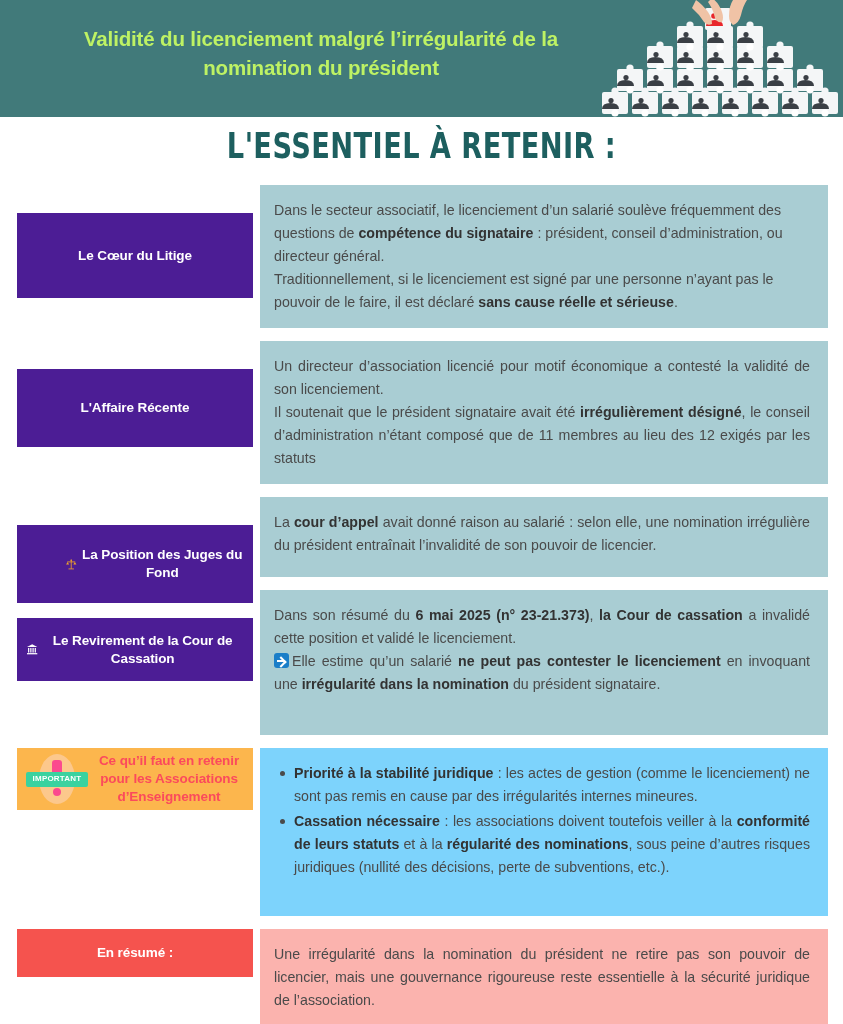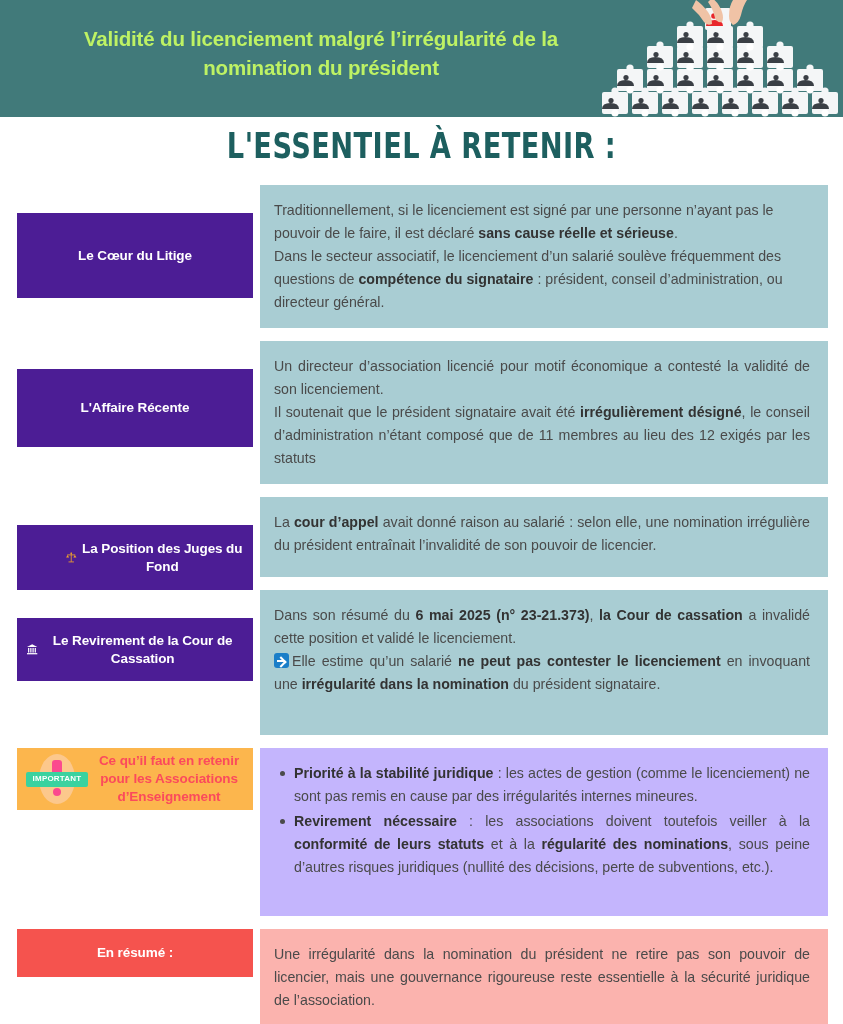--- a/index.html
+++ b/index.html
@@ -114,21 +114,21 @@
 
   
   .just { text-align: justify; text-align-last: left; }
 
   
   .theme-teal .row-label { background: #4c1d95; margin-top: 28px; }
   .theme-teal .row-body  { background: #a9cdd3; }
 
   
   .theme-orange .row-label { background: #fcb64d; }
-  .theme-orange .row-body  { background: #c4b5fd; }
+  .theme-orange .row-body  { background: #7dd3fc; }
   .theme-orange .row-label .label-text { color: #fb4a5c; text-align: center; }
 
   
   .theme-red .row-label { background: #f5534e; }
   .theme-red .row-body  { background: #fbb3ae; }
 
   
   .bullets {
     margin: 0;
     padding-left: 20px;
@@ -359,44 +359,44 @@
   <div class="section-title">L'ESSENTIEL À RETENIR :</div>
 
   <div class="rows">
 
     <div class="row theme-teal">
       <div class="row-label" style="height:85px;">
         <span class="label-text">Le Cœur du Litige</span>
       </div>
       <div class="row-body" style="min-height:137px;">
         <p>
+          <span>Dans le secteur associatif, le licenciement d’un salarié soulève fréquemment des questions de </span><b>compétence du signataire</b><span> : président, conseil d’administration, ou directeur général.</span>
+        </p>
+        <p>
           <span>Traditionnellement, si le licenciement est signé par une personne n’ayant pas le pouvoir de le faire, il est déclaré </span><b>sans cause réelle et sérieuse</b><span>.</span>
-        </p>
-        <p>
-          <span>Dans le secteur associatif, le licenciement d’un salarié soulève fréquemment des questions de </span><b>compétence du signataire</b><span> : président, conseil d’administration, ou directeur général.</span>
         </p>
       </div>
     </div>
 
     <div class="row theme-teal">
       <div class="row-label" style="height:78px;">
         <span class="label-text">L'Affaire Récente</span>
       </div>
       <div class="row-body just" style="min-height:127px;">
         <p>
           <span>Un directeur d’association licencié pour motif économique a contesté la validité de son licenciement.</span>
         </p>
         <p>
           <span>Il soutenait que le président signataire avait été </span><b>irrégulièrement désigné</b><span>, le conseil d’administration n’étant composé que de 11 membres au lieu des 12 exigés par les statuts</span>
         </p>
       </div>
     </div>
 
     <div class="row theme-teal">
-      <div class="row-label" style="height:65px;padding-left:48px;">
+      <div class="row-label" style="height:78px;padding-left:48px;">
         <span class="label-flex">
           <svg class="icon-scales" width="15" height="15" viewBox="0 0 24 24">
             <g stroke="#f0a32a" stroke-width="1.6" fill="none" stroke-linecap="round">
               <path d="M12 3.5v16"></path>
               <path d="M5 7h14"></path>
               <path d="M7.5 20.5h9"></path>
               <path d="M5 7l-3 5h6z" fill="#f0a32a" stroke="none"></path>
               <path d="M19 7l-3 5h6z" fill="#f0a32a" stroke="none"></path>
             </g>
             <circle cx="12" cy="4" r="1.6" fill="#f0a32a"></circle>
@@ -448,21 +448,21 @@
           </span>
           <span class="label-text">Ce qu’il faut en retenir pour les Associations d’Enseignement</span>
         </span>
       </div>
       <div class="row-body just" style="min-height:168px;">
         <ul class="bullets">
           <li>
             <b>Priorité à la stabilité juridique</b><span> : les actes de gestion (comme le licenciement) ne sont pas remis en cause par des irrégularités internes mineures.</span>
           </li>
           <li>
-            <b>Revirement nécessaire</b><span> : les associations doivent toutefois veiller à la </span><b>conformité de leurs statuts</b><span> et à la </span><b>régularité des nominations</b><span>, sous peine d’autres risques juridiques (nullité des décisions, perte de subventions, etc.).</span>
+            <b>Cassation nécessaire</b><span> : les associations doivent toutefois veiller à la </span><b>conformité de leurs statuts</b><span> et à la </span><b>régularité des nominations</b><span>, sous peine d’autres risques juridiques (nullité des décisions, perte de subventions, etc.).</span>
           </li>
         </ul>
       </div>
     </div>
 
     <div class="row theme-red">
       <div class="row-label" style="height:48px;">
         <span class="label-text">En résumé :</span>
       </div>
       <div class="row-body just" style="min-height:85px;">

